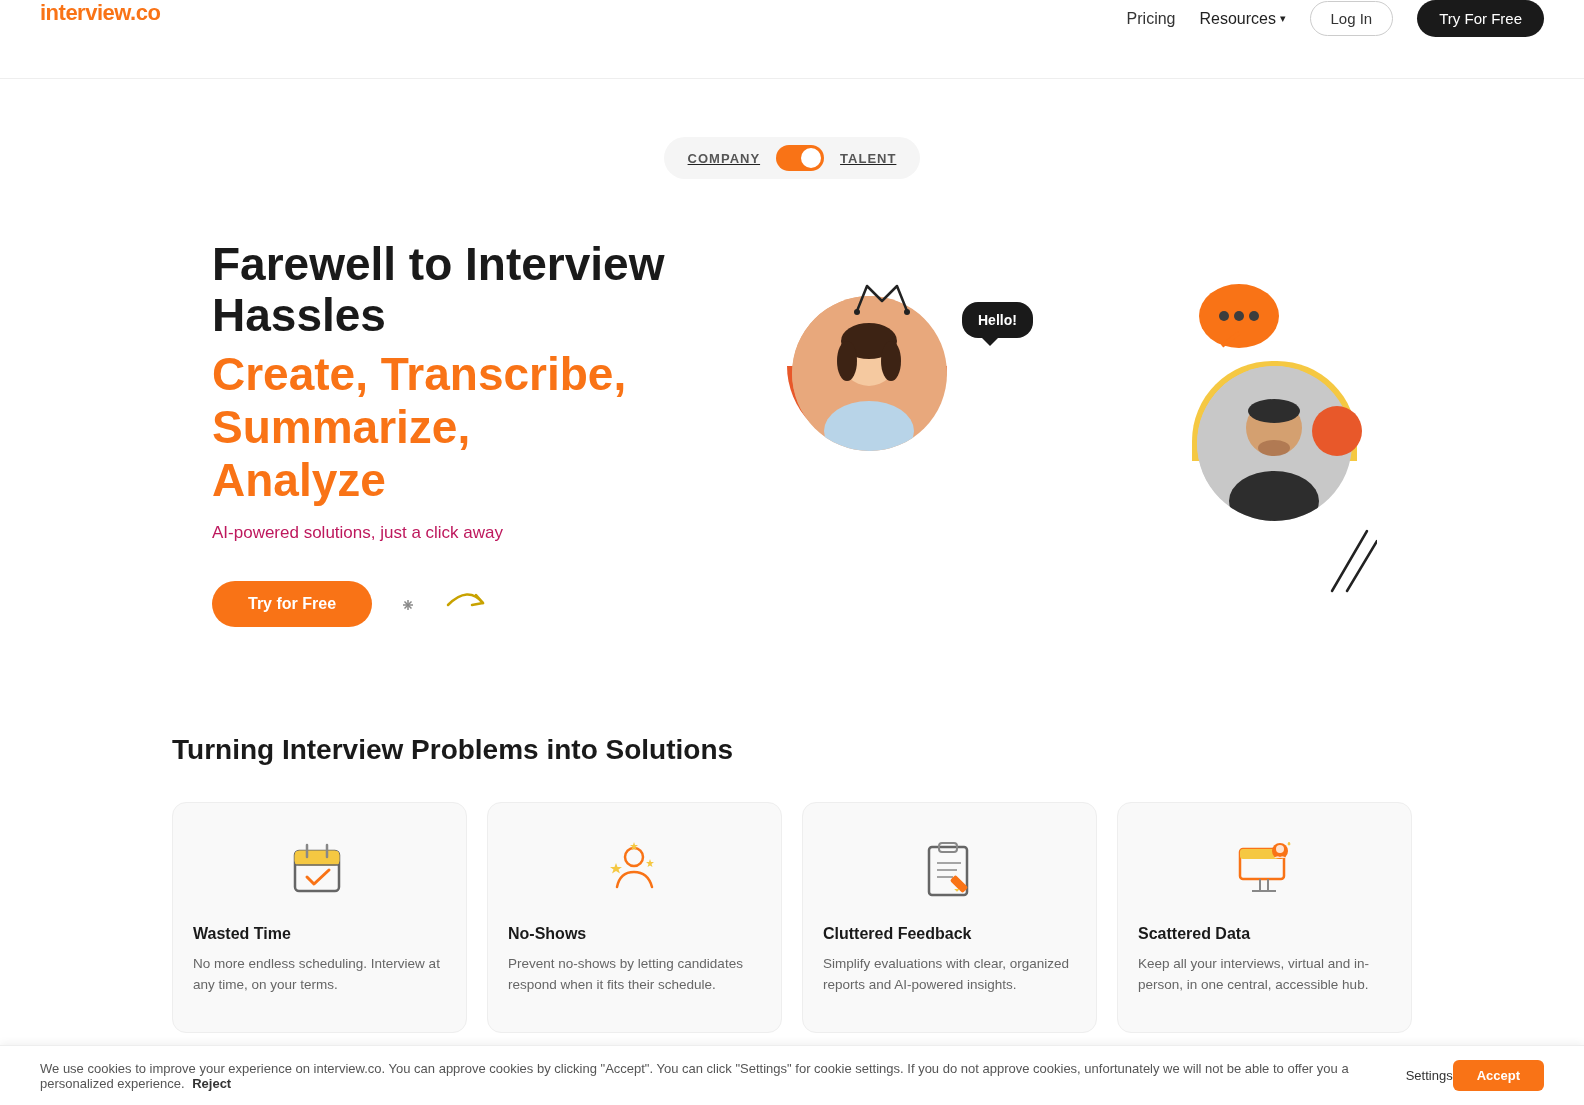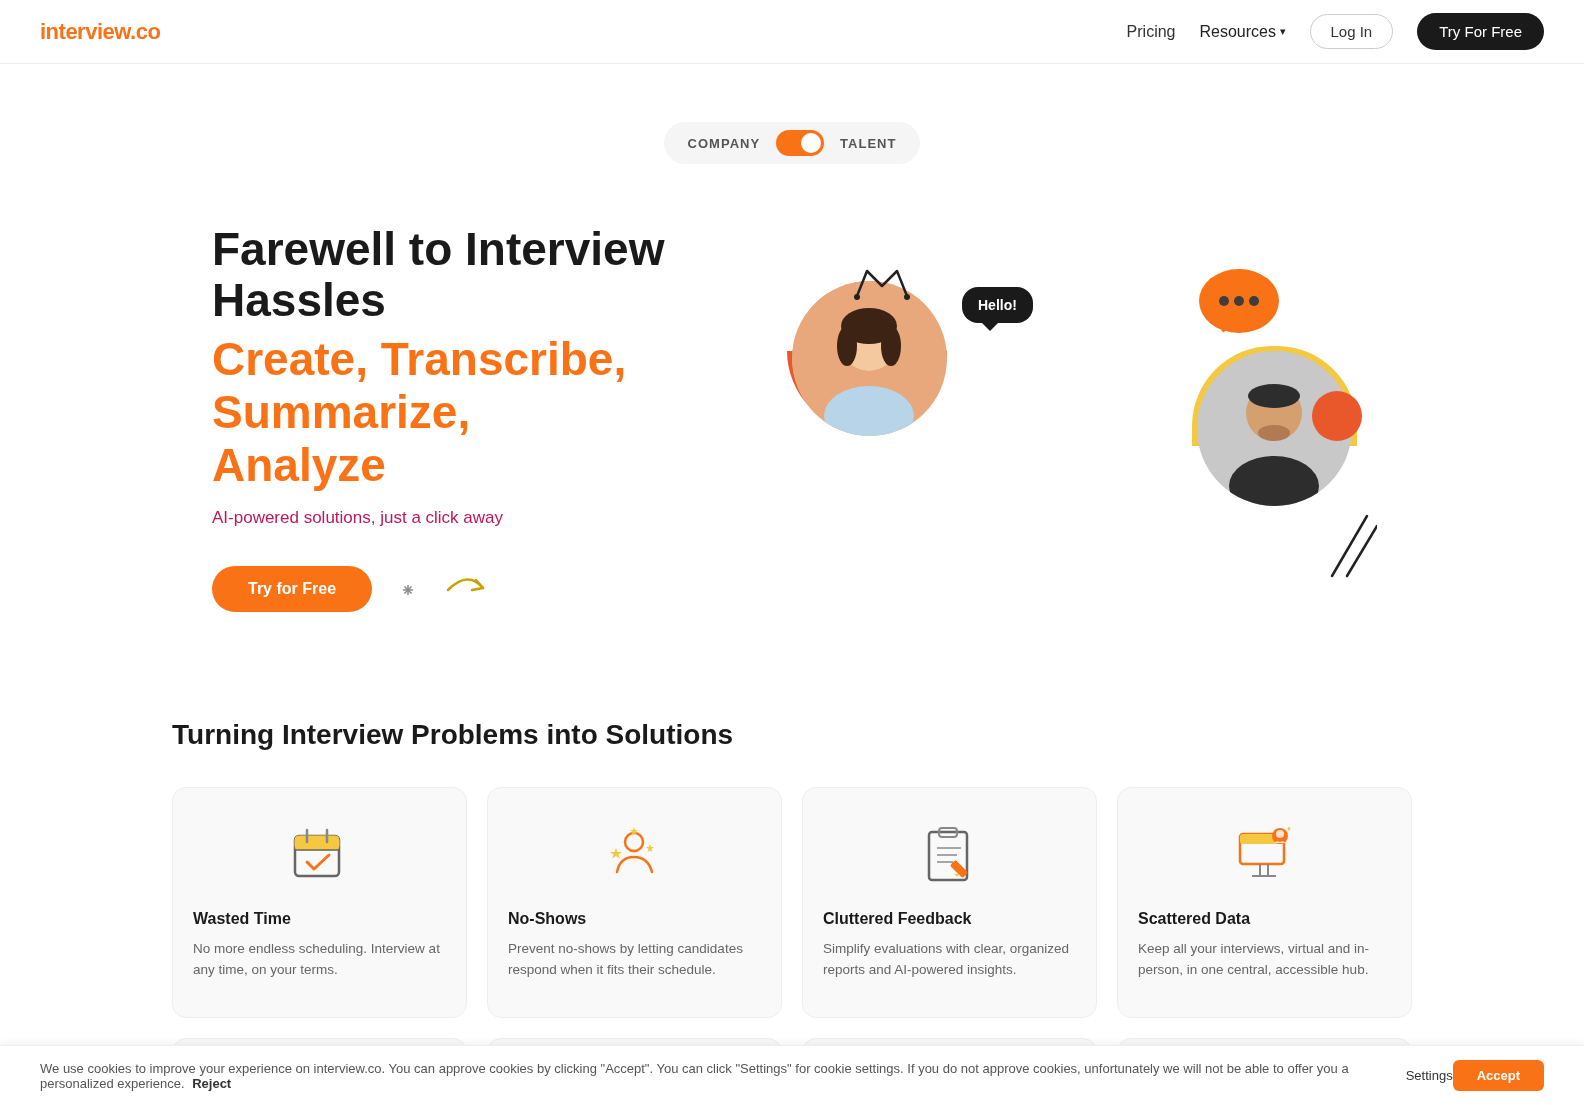--- a/index.html
+++ b/index.html
@@ -1,21 +1,21 @@
 <!DOCTYPE html>
 <html><head>
   <meta charset="utf-8">
   <style>
     * { box-sizing: border-box; margin: 0; padding: 0; }
     body { font-family: -apple-system, BlinkMacSystemFont, 'Segoe UI', sans-serif; background: #fff; color: #222; overflow-x: hidden; }
 
     
     nav {
-      display: flex; align-items: center; justify-content: space-between;
-      padding: 0 40px; height: 64px; border-bottom: 1px solid #eee;
+      display: flex; align-items: flex-start; justify-content: space-between;
+      padding: 0 40px; height: 79px; border-bottom: 1px solid #eee;
       position: sticky; top: 0; background: #fff; z-index: 100;
     }
     .logo { font-size: 22px; font-weight: 700; color: #222; letter-spacing: -0.5px; }
     .logo span { color: #f97316; }
     .nav-right { display: flex; align-items: center; gap: 24px; }
     .nav-link { font-size: 16px; color: #333; text-decoration: none; cursor: pointer; }
     .nav-resources { display: flex; align-items: center; gap: 4px; cursor: pointer; }
     .nav-resources .chevron { font-size: 11px; }
     .btn-login {
       border: 1.5px solid #ccc; border-radius: 24px; padding: 8px 20px;
@@ -148,21 +148,21 @@
     <a class="nav-link">Pricing</a>
     <div class="nav-resources">
       <span>Resources</span>
       <span class="chevron">▾</span>
     </div>
     <button class="btn-login">Log In</button>
     <button class="btn-try-free">Try For Free</button>
   </div>
 </nav>
 
-<div style="display:flex;justify-content:center;margin-top:28px;">
+<div style="display:flex;justify-content:center;margin-top:28px;text-decoration:underline;">
   <div class="toggle-container">
     <span>COMPANY</span>
     <div class="toggle-switch">
       <div class="toggle-knob"></div>
     </div>
     <span>TALENT</span>
   </div>
 </div>
 
 <div class="hero">

